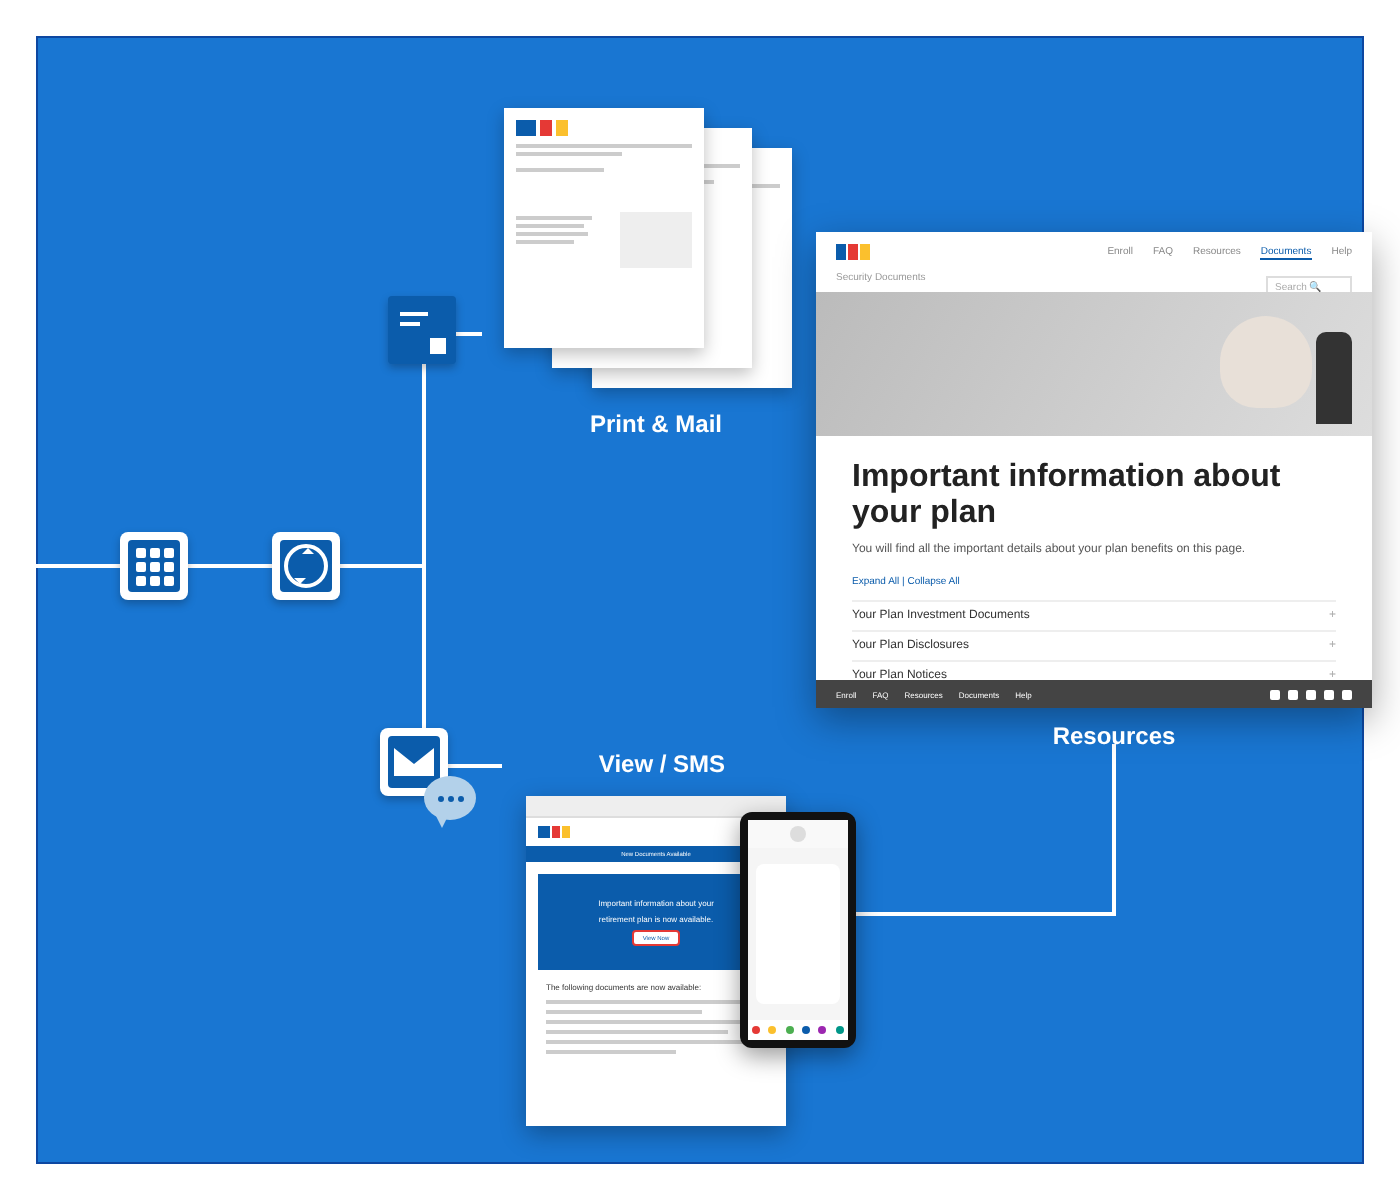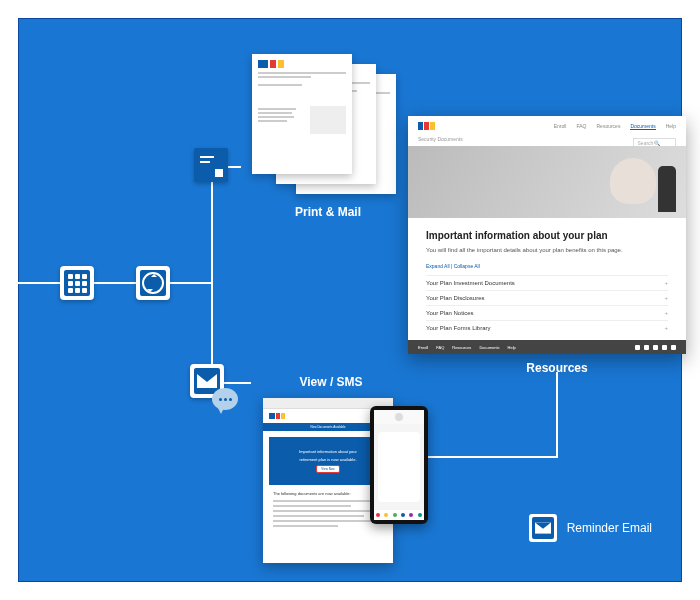--- a/index.html
+++ b/index.html
@@ -55,21 +55,21 @@
   .ms .nav{height:20px;display:flex;align-items:center;gap:10px;padding:0 10px;font-size:5px;color:#888}
   .ms .nav .logo{display:flex;gap:1px;margin-right:auto}
   .ms .nav .logo span{width:5px;height:8px}
   .ms .nav .logo span:nth-child(1){background:#0b5cab}
   .ms .nav .logo span:nth-child(2){background:#e53935}
   .ms .nav .logo span:nth-child(3){background:#fbc02d}
   .ms .hero{height:72px;background:linear-gradient(120deg,#bbb,#ddd);position:relative;overflow:hidden}
   .ms .hero .dog{position:absolute;right:30px;top:12px;width:46px;height:46px;background:#e8e0d8;border-radius:50% 50% 40% 40%}
   .ms .hero .person{position:absolute;right:10px;top:20px;width:18px;height:46px;background:#333;border-radius:5px 5px 0 0}
   .ms .body{padding:12px 18px}
-  .ms h1{margin:0 0 6px 0;font-size:10px;font-weight:700}
+  .ms h1{margin:0 0 6px 0;font-size:16px;font-weight:700}
   .ms p{margin:0 0 10px 0;font-size:6px;color:#555}
   .ms .tabs{font-size:5px;color:#0b5cab;margin-bottom:6px}
   .ms .row{display:flex;justify-content:space-between;font-size:6px;color:#333;padding:4px 0;border-top:1px solid #eee}
   .ms .row .plus{color:#aaa}
   .ms .foot{position:absolute;bottom:0;left:0;right:0;height:14px;background:#444;display:flex;align-items:center;gap:8px;padding:0 10px;font-size:4px;color:#fff}
   .ms .foot .soc{margin-left:auto;display:flex;gap:4px}
   .ms .foot .soc span{width:5px;height:5px;background:#fff;border-radius:1px}
   
   .legend{position:absolute;right:30px;bottom:40px;display:flex;flex-direction:column;gap:10px}
   .legend .item{display:flex;align-items:center;gap:10px;color:#fff;font-size:12px}
@@ -268,23 +268,15 @@
           <span></span>
           <span></span>
           <span></span>
           <span></span>
         </div>
     </div>
   </div>
   <div class="lbl" style="left:494px;top:342px;width:90px">Resources</div>
 
   <div class="legend">
-    <div class="item">
-      <div class="ibox">
-          <div class="in">
-            <div class="envico" style="transform:scale(.8)"></div>
-          </div>
-        </div>
-      <span>Reminder Email</span>
-    </div>
   </div>
 
 </div>
 
 </body></html>

